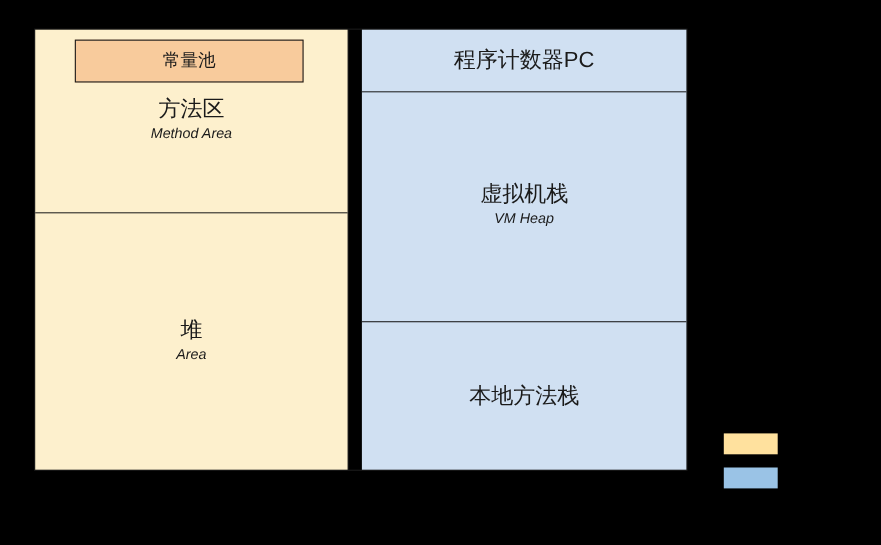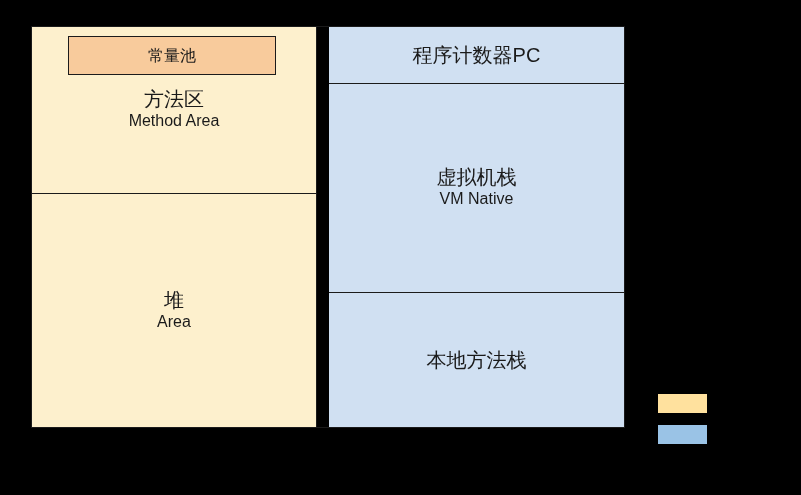--- a/index.html
+++ b/index.html
@@ -117,23 +117,24 @@
     margin-top: 62px;
     text-align: center;
   }
 
   .label-cn {
     font-size: 20px;
     line-height: 21px;
     white-space: nowrap;
   }
   .label-en {
-    font-size: 16px;
+    font-size: 13px;
     line-height: 21px;
     white-space: nowrap;
+    font-style: italic;
   }
 
   
   .legend {
     position: absolute;
     left: 658px;
     top: 394px;
     width: 120px;
   }
   .legend-row {
@@ -183,21 +184,21 @@
     </div>
 
     <div class="col col-right">
 
       <div class="region blue r-pc">
         <div class="label-cn">程序计数器PC</div>
       </div>
 
       <div class="region blue r-vmstack">
         <div class="label-cn">虚拟机栈</div>
-        <div class="label-en">VM Native</div>
+        <div class="label-en">VM Heap</div>
       </div>
 
       <div class="region blue r-native">
         <div class="label-cn">本地方法栈</div>
       </div>
 
     </div>
   </div>
 
   <div class="legend">

